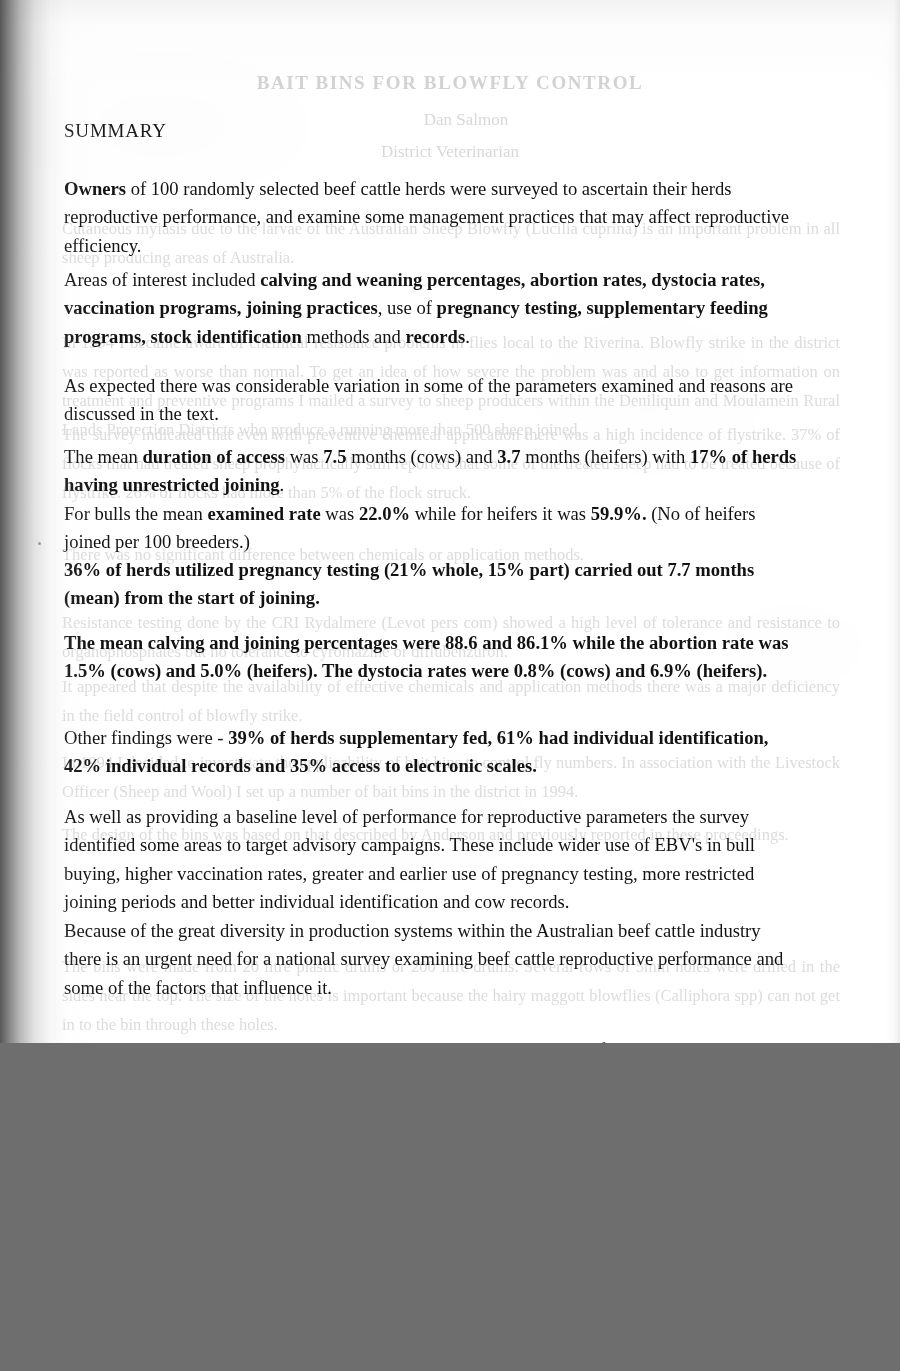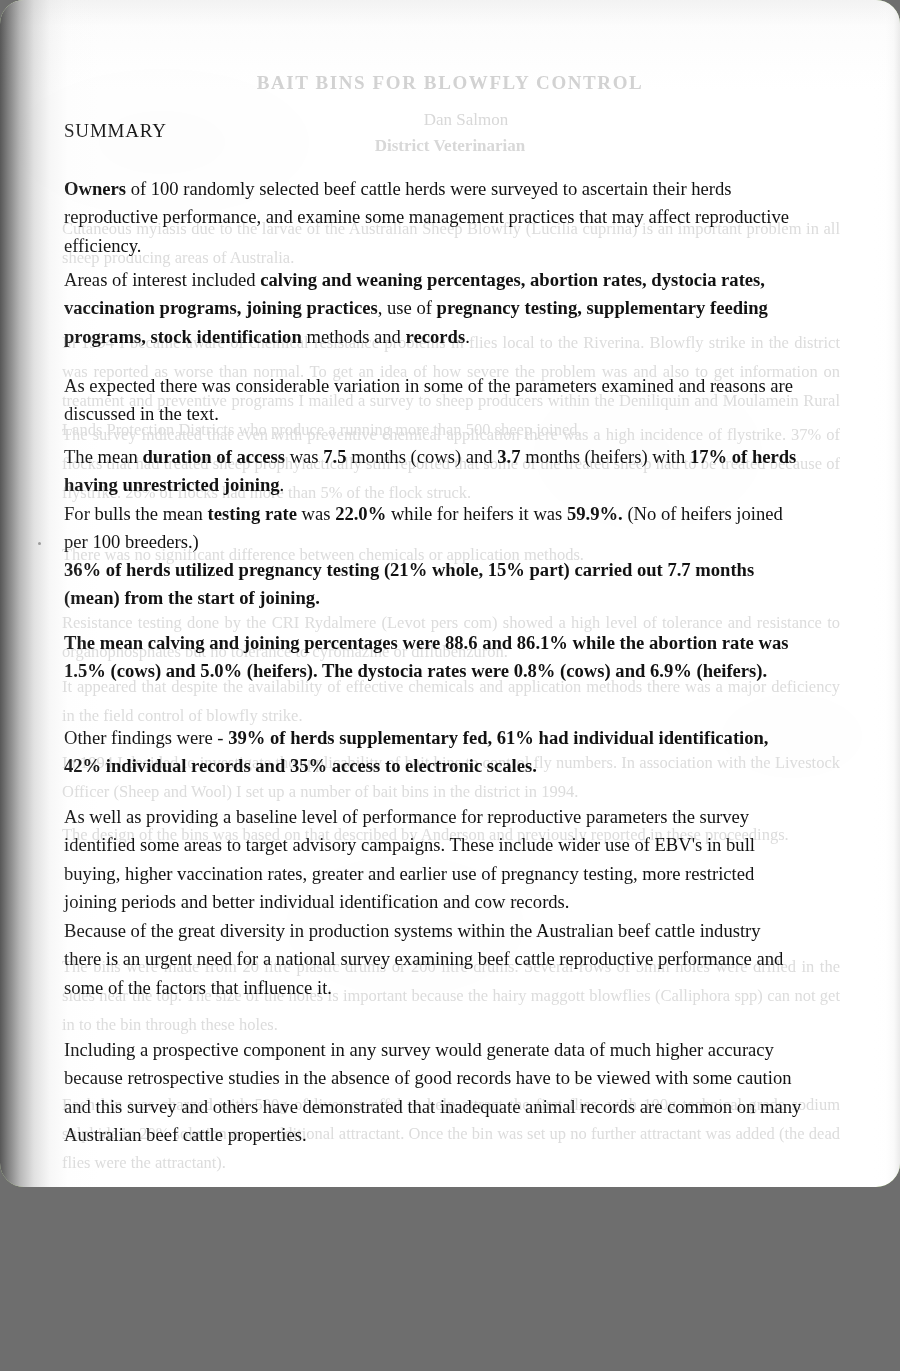--- a/index.html
+++ b/index.html
@@ -5,26 +5,25 @@
 <style>
   html, body {
     margin: 0;
     padding: 0;
     background: #6e6e6e;
   }
 
   .page {
     position: relative;
     width: 900px;
-    height: 1187px;
+    height: 1043px;
     overflow: hidden;
     background: #4d7c0f;
     font-family: "Liberation Serif", "DejaVu Serif", serif;
     color: #0d0d0d;
-    border-radius: 24px;
   }
 
   
   .paper-base {
     position: absolute;
     inset: 0;
     background:
       linear-gradient(to bottom,
         #fbfbfb 0px,
         #ffffff 90px,
@@ -115,21 +114,21 @@
   }
   .bleed-byline {
     position: absolute;
     left: 0;
     width: 900px;
     text-align: center;
     font-size: 17px;
     color: #d8d8d8;
   }
   .bleed-byline.l1 { top: 110px; padding-left: 16px; }
-  .bleed-byline.l2 { top: 136px; font-weight: bold; }
+  .bleed-byline.l2 { top: 142px; }
   .bleed-byline.l3 { top: 166px; }
 
   .bleed-body {
     position: absolute;
     left: 62px;
     width: 778px;
     font-size: 16.5px;
     line-height: 29px;
     text-align: justify;
     color: #dcdcdc;
@@ -217,21 +216,21 @@
   </div>
 
   <div class="content">
 
     <div class="heading">SUMMARY</div>
 
     <div id="body-paragraphs">
         <div class="block" style="top: 175px;"><b>Owners</b> of 100 randomly selected beef cattle herds were surveyed to ascertain their herds reproductive performance, and examine some management practices that may affect reproductive efficiency.</div>
         <div class="block" style="top: 266px;">Areas of interest included <b>calving and weaning percentages, abortion rates, dystocia rates, vaccination programs, joining practices</b>, use of <b>pregnancy testing, supplementary feeding programs, stock identification</b> methods and <b>records</b>.</div>
         <div class="block" style="top: 372px;">As expected there was considerable variation in some of the parameters examined and reasons are discussed in the text.</div>
-        <div class="block" style="top: 443px;">The mean <b>duration of access</b> was <b>7.5</b> months (cows) and <b>3.7</b> months (heifers) with <b>17% of herds having unrestricted joining</b>.<br>For bulls the mean <b>testing rate</b> was <b>22.0%</b> while for heifers it was <b>59.9%.</b> (No of heifers joined per 100 breeders.)</div>
+        <div class="block" style="top: 443px;">The mean <b>duration of access</b> was <b>7.5</b> months (cows) and <b>3.7</b> months (heifers) with <b>17% of herds having unrestricted joining</b>.<br>For bulls the mean <b>examined rate</b> was <b>22.0%</b> while for heifers it was <b>59.9%.</b> (No of heifers joined per 100 breeders.)</div>
         <div class="block allbold" style="top: 556px;">36% of herds utilized pregnancy testing (21% whole, 15% part) carried out 7.7 months (mean) from the start of joining.</div>
         <div class="block allbold" style="top: 629px;">The mean calving and joining percentages were 88.6 and 86.1% while the abortion rate was 1.5% (cows) and 5.0% (heifers). The dystocia rates were 0.8% (cows) and 6.9% (heifers).</div>
         <div class="block" style="top: 724px;">Other findings were - <b>39% of herds supplementary fed, 61% had individual identification, 42% individual records and 35% access to electronic scales.</b></div>
         <div class="block" style="top: 803px;">As well as providing a baseline level of performance for reproductive parameters the survey identified some areas to target advisory campaigns. These include wider use of EBV's in bull buying, higher vaccination rates, greater and earlier use of pregnancy testing, more restricted joining periods and better individual identification and cow records.</div>
         <div class="block" style="top: 917px;">Because of the great diversity in production systems within the Australian beef cattle industry there is an urgent need for a national survey examining beef cattle reproductive performance and some of the factors that influence it.</div>
         <div class="block" style="top: 1036px;">Including a prospective component in any survey would generate data of much higher accuracy because retrospective studies in the absence of good records have to be viewed with some caution and this survey and others have demonstrated that inadequate animal records are common on many Australian beef cattle properties.</div>
       </div>
 
     <div class="speck" style="left:38px; top:542px;"></div>
   </div>

